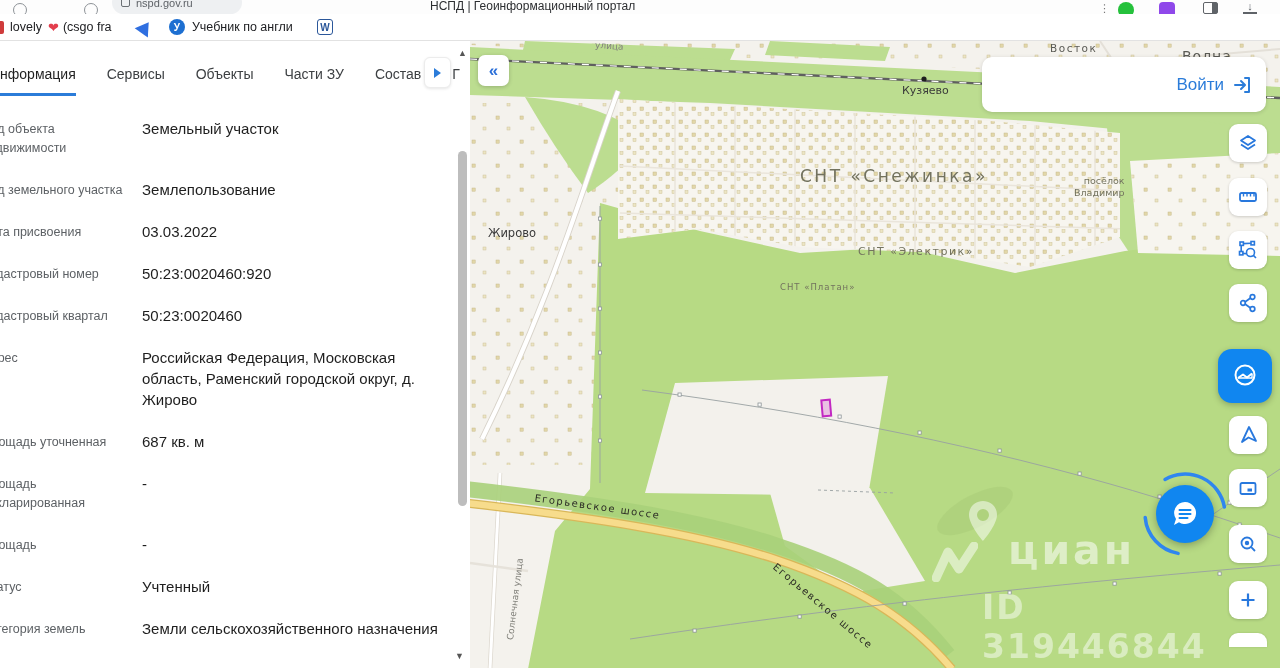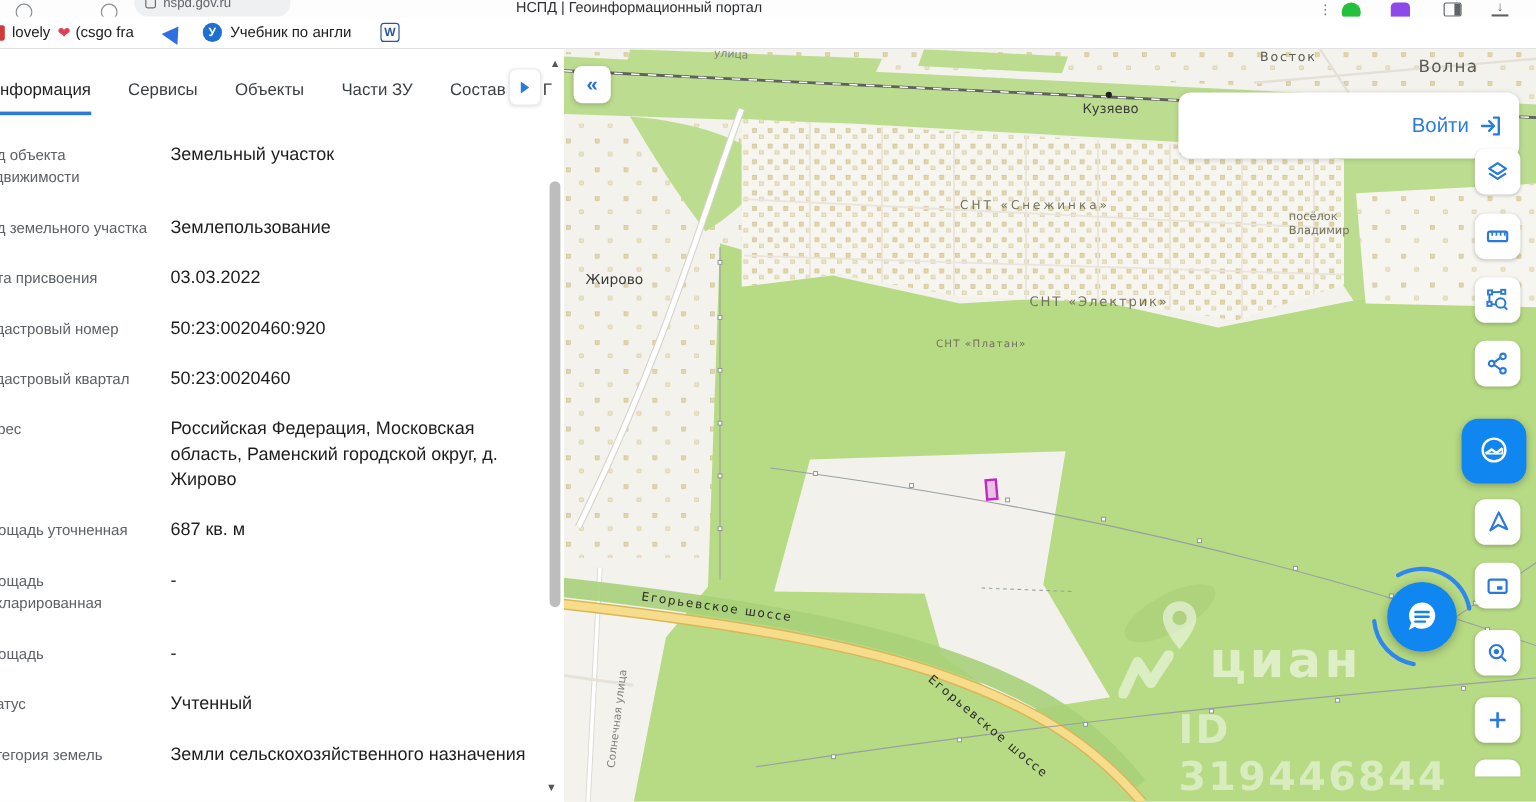--- a/index.html
+++ b/index.html
@@ -68,22 +68,22 @@
 
   
   #map { position:absolute; left:470px; top:41px; width:810px; height:627px; overflow:hidden;
          background:#f4f2ed; }
   #map svg.base { position:absolute; left:0; top:0; }
   .mlabel { position:absolute; white-space:nowrap; font-family:"DejaVu Sans", sans-serif; }
   #lbl-vostok { left:580px; top:1px; font-size:10.5px; color:#5a5a54; letter-spacing:1.5px; }
   #lbl-volna  { left:712px; top:7px; font-size:14px; color:#5a5a54; letter-spacing:1px; }
   #lbl-street-top { left:125px; top:0px; font-size:9px; color:#80807a; transform:rotate(4deg); }
   #lbl-kuzyaevo { left:432px; top:43px; font-size:11px; color:#3a3a3a; }
-  #lbl-snezh { left:330px; top:125px; font-size:10px; color:#72725e; letter-spacing:2.5px; }
-  #lbl-poselok { left:604px; top:134px; font-size:9.5px; color:#72725e; text-align:left; line-height:12px; }
+  #lbl-snezh { left:330px; top:125px; font-size:17px; color:#72725e; letter-spacing:2.5px; }
+  #lbl-poselok { left:604px; top:134px; font-size:9.5px; color:#72725e; text-align:right; line-height:12px; }
   #lbl-elektrik { left:388px; top:204px; font-size:11px; color:#72725e; letter-spacing:1.5px; }
   #lbl-platan { left:310px; top:241px; font-size:8.5px; color:#72725e; letter-spacing:1px; }
   #lbl-zhirovo { left:18px; top:185px; font-size:11.5px; color:#3a3a3a;text-align:center; }
   #lbl-hwy-a { left:64px; top:460px; font-size:10px; color:#2b2b25; letter-spacing:1.5px;
                transform:rotate(8deg); }
   #lbl-hwy-b { left:308px; top:520px; font-size:10px; color:#2b2b25; letter-spacing:1.5px;
                transform:rotate(40deg); transform-origin:0 0; }
   #lbl-sun { left:40px; top:594px; font-size:9px; color:#80807a; transform:rotate(-83deg);
              transform-origin:0 50%; }
   
@@ -94,21 +94,21 @@
                letter-spacing:3px; font-family:"DejaVu Sans", sans-serif; }
   #wm .wid { position:absolute; left:50px; top:102px; font-size:33px; font-weight:bold;
              letter-spacing:2px; color:rgba(255,255,255,.48); font-family:"DejaVu Sans", sans-serif; }
   
   #collapse-btn { position:absolute; left:8px; top:14px; width:31px; height:31px; background:#fff;
                   border-radius:7px; box-shadow:0 1px 4px rgba(0,0,0,.2); color:#2b6fd8;
                   font-size:17px; font-weight:bold; display:flex; align-items:center;
                   justify-content:center; z-index:6; }
   #login-bar { position:absolute; left:512px; top:16px; width:284px; height:55px; background:#fff;
                border-radius:10px; box-shadow:0 1px 4px rgba(0,0,0,.15); display:flex;
-               align-items:center; justify-content:flex-end; padding-right:14px; gap:8px; z-index:6;margin-top:20px; }
+               align-items:center; justify-content:flex-end; padding-right:14px; gap:8px; z-index:6; }
   #login-bar span { color:#2b7cd9; font-size:17px; }
   .tbtn { position:absolute; right:13px; width:38px; height:38px; background:#fff; border-radius:9px;
           box-shadow:0 1px 3px rgba(0,0,0,.18); display:flex; align-items:center;
           justify-content:center; z-index:6; }
   #tb-active { position:absolute; right:8px; top:308px; width:54px; height:54px; background:#1086f0;
                border-radius:14px; box-shadow:0 2px 6px rgba(0,0,0,.25); display:flex;
                align-items:center; justify-content:center; z-index:6; }
   #tb-partial { top:592px; height:14px; border-radius:9px 9px 0 0; box-shadow:0 0 2px rgba(0,0,0,.15); }
   #fab { position:absolute; left:686px; top:444px; width:58px; height:58px; border-radius:50%;
          background:#1086f0; box-shadow:0 2px 8px rgba(0,0,0,.3); display:flex; align-items:center;

